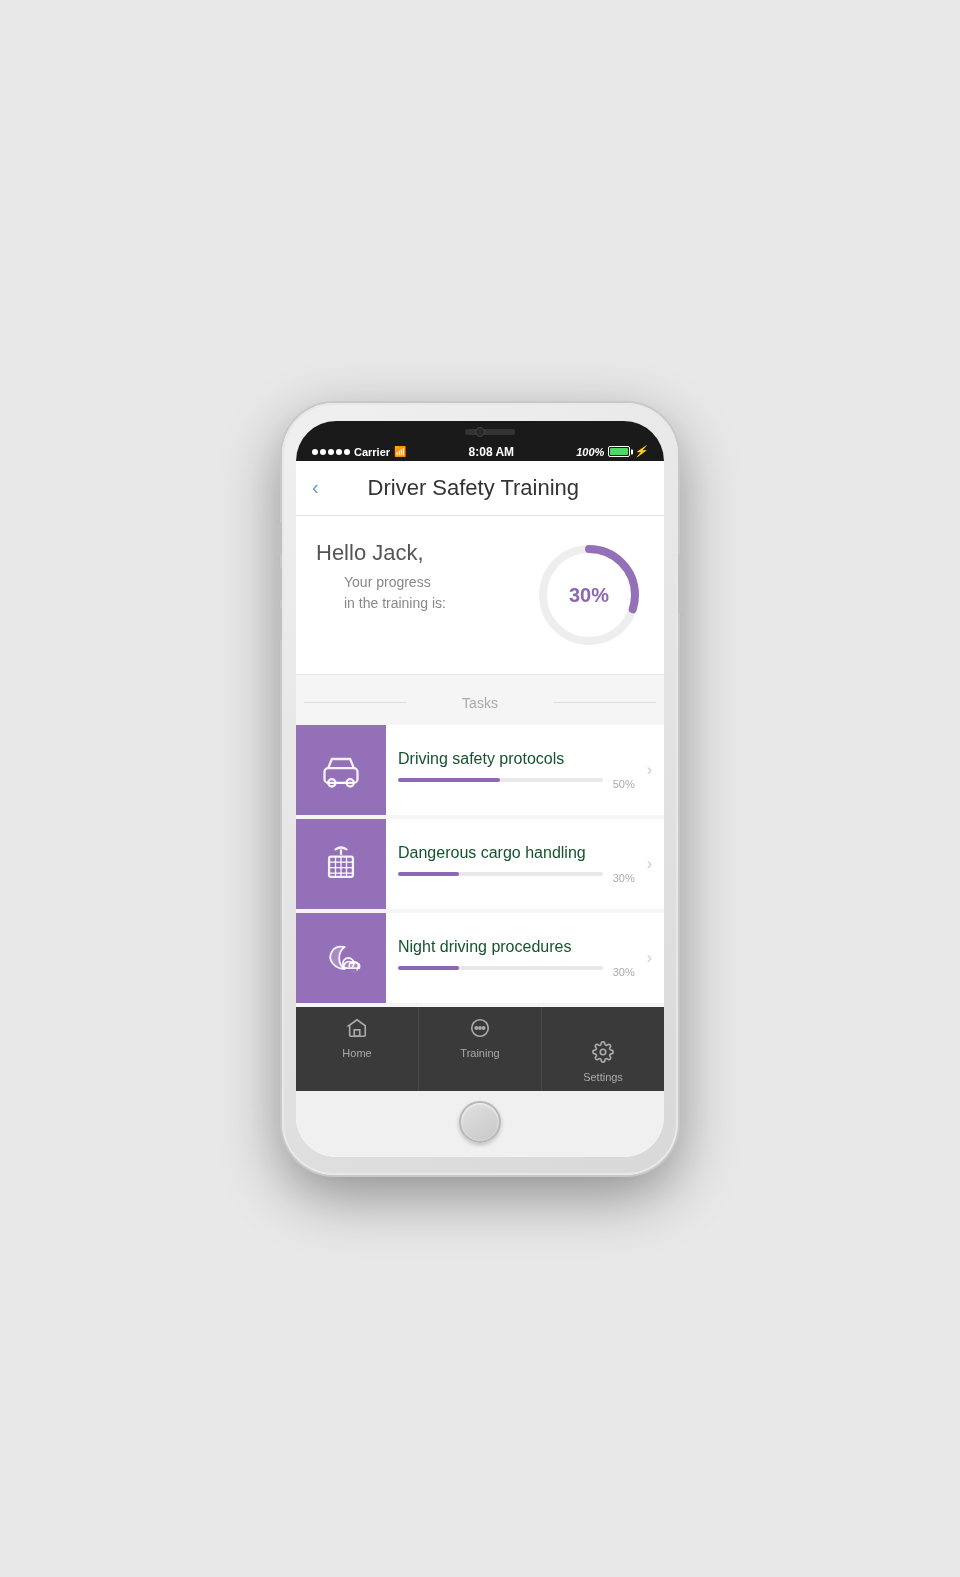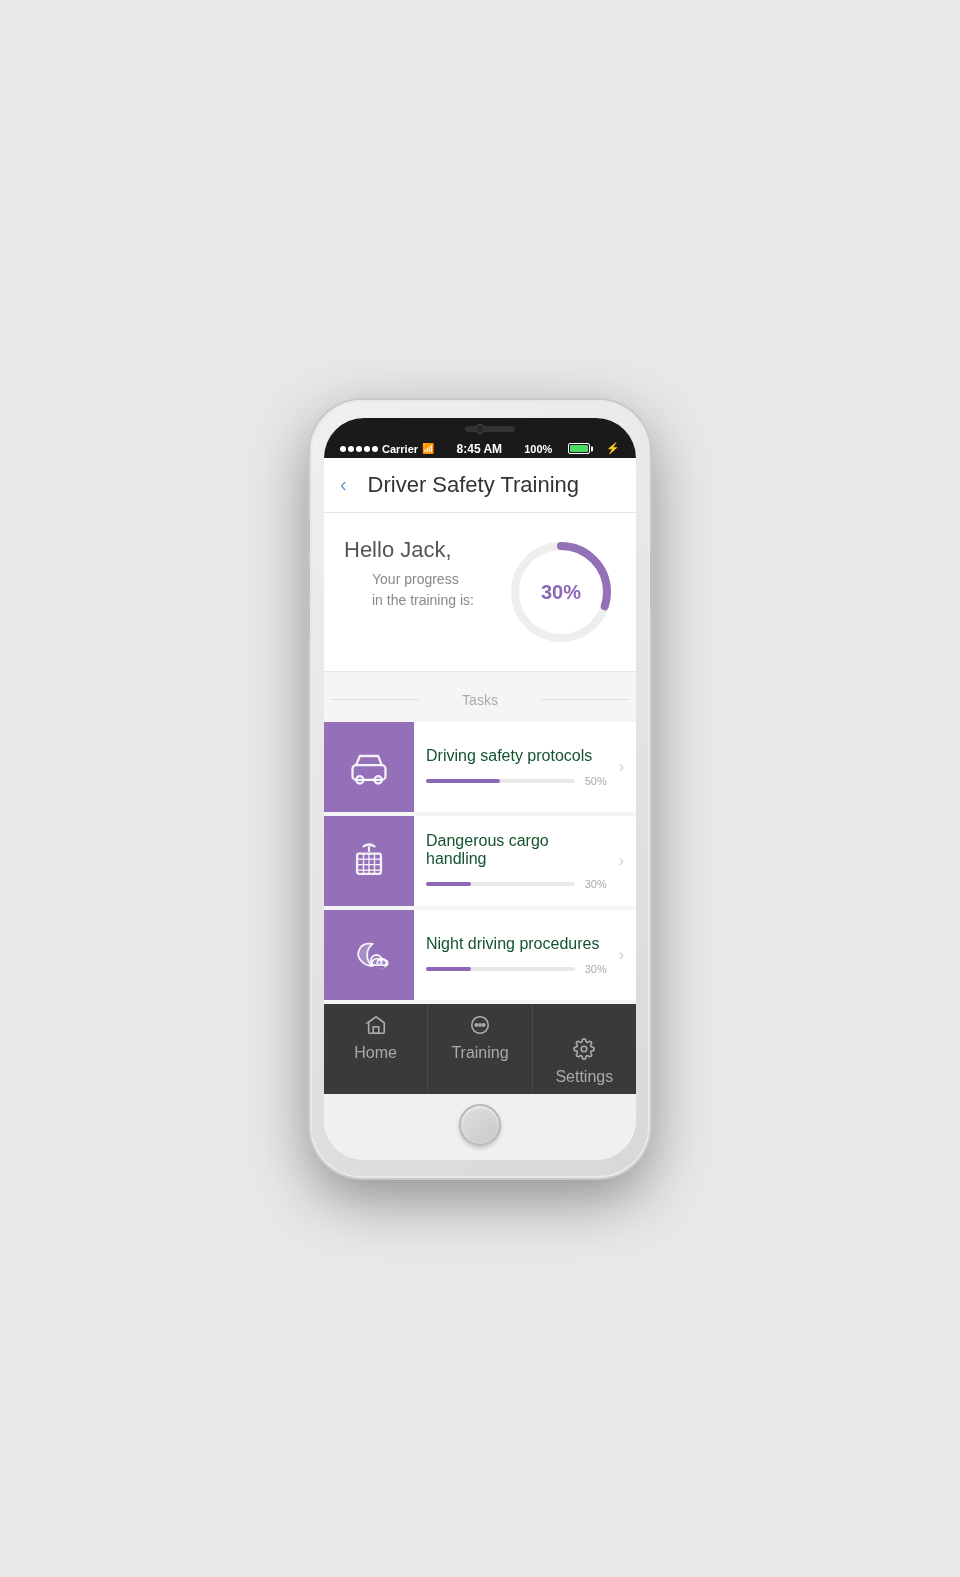--- a/index.html
+++ b/index.html
@@ -6,21 +6,21 @@
     body {
       background: #e8e8e8;
       display: flex;
       justify-content: center;
       align-items: center;
       min-height: 100vh;
       font-family: -apple-system, 'Helvetica Neue', Arial, sans-serif;
     }
 
     .phone-outer {
-      width: 340px;
+      width: 396px;
       background: linear-gradient(145deg, #f0f0f0, #d8d8d8);
       border-radius: 52px;
       padding: 18px 14px;
       box-shadow:
         0 0 0 2px #c8c8c8,
         0 20px 60px rgba(0,0,0,0.4),
         inset 0 0 0 2px #e8e8e8;
       position: relative;
     }
 
@@ -91,21 +91,21 @@
       justify-content: space-between;
       padding: 2px 16px;
       font-size: 11px;
       font-weight: 600;
     }
     .status-left { display: flex; align-items: center; gap: 4px; }
     .status-dots { display: flex; gap: 2px; }
     .status-dot { width: 6px; height: 6px; background: #fff; border-radius: 50%; }
     .wifi-icon { font-size: 10px; }
     .status-center { font-size: 12px; font-weight: 600; }
-    .status-right { display: flex; align-items: center; gap: 16px; font-size: 11px; }
+    .status-right { display: flex; align-items: center; gap: 4px; font-size: 11px; font-style: italic; }
     .battery-icon {
       width: 22px;
       height: 11px;
       border: 1px solid #fff;
       border-radius: 2px;
       position: relative;
       display: flex;
       align-items: center;
       padding: 1px;
     }
@@ -256,21 +256,20 @@
       padding: 14px 12px;
     }
     .task-name {
       font-size: 16px;
       color: #14532d;
       font-weight: 400;
       margin-bottom: 10px;
     }
     .task-progress-row {
       display: flex;
-      align-items: center;
       gap: 2px;
     }
     .task-progress-bar-bg {
       flex: 1;
       height: 4px;
       background: #e8e8e8;
       border-radius: 2px;
       position: relative;
     }
     .task-progress-bar-fill {
@@ -305,21 +304,21 @@
       cursor: pointer;
       border-right: 1px solid #4a4a4a;
     }
     .nav-item:last-child { border-right: none; margin-top: 24px; }
     .nav-icon {
       font-size: 20px;
       color: #aaa;
       margin-bottom: 3px;
     }
     .nav-label {
-      font-size: 16px;
+      font-size: 11px;
       color: #aaa;
     }
 
     
     .home-button-area {
       background: #f0f0f0;
       display: flex;
       align-items: center;
       justify-content: center;
       padding: 10px 0 14px;
@@ -350,21 +349,21 @@
         <div class="status-dots">
           <div class="status-dot"></div>
           <div class="status-dot"></div>
           <div class="status-dot"></div>
           <div class="status-dot"></div>
           <div class="status-dot"></div>
         </div>
         <span>Carrier</span>
         <span class="wifi-icon">📶</span>
       </div>
-      <div class="status-center">8:45 AM</div>
+      <div class="status-center">8:08 AM</div>
       <div class="status-right">
         <span>100%</span>
         <div class="battery-icon">
           <div class="battery-fill"></div>
         </div>
         <span>⚡</span>
       </div>
     </div>
 
     <div class="app-content">

